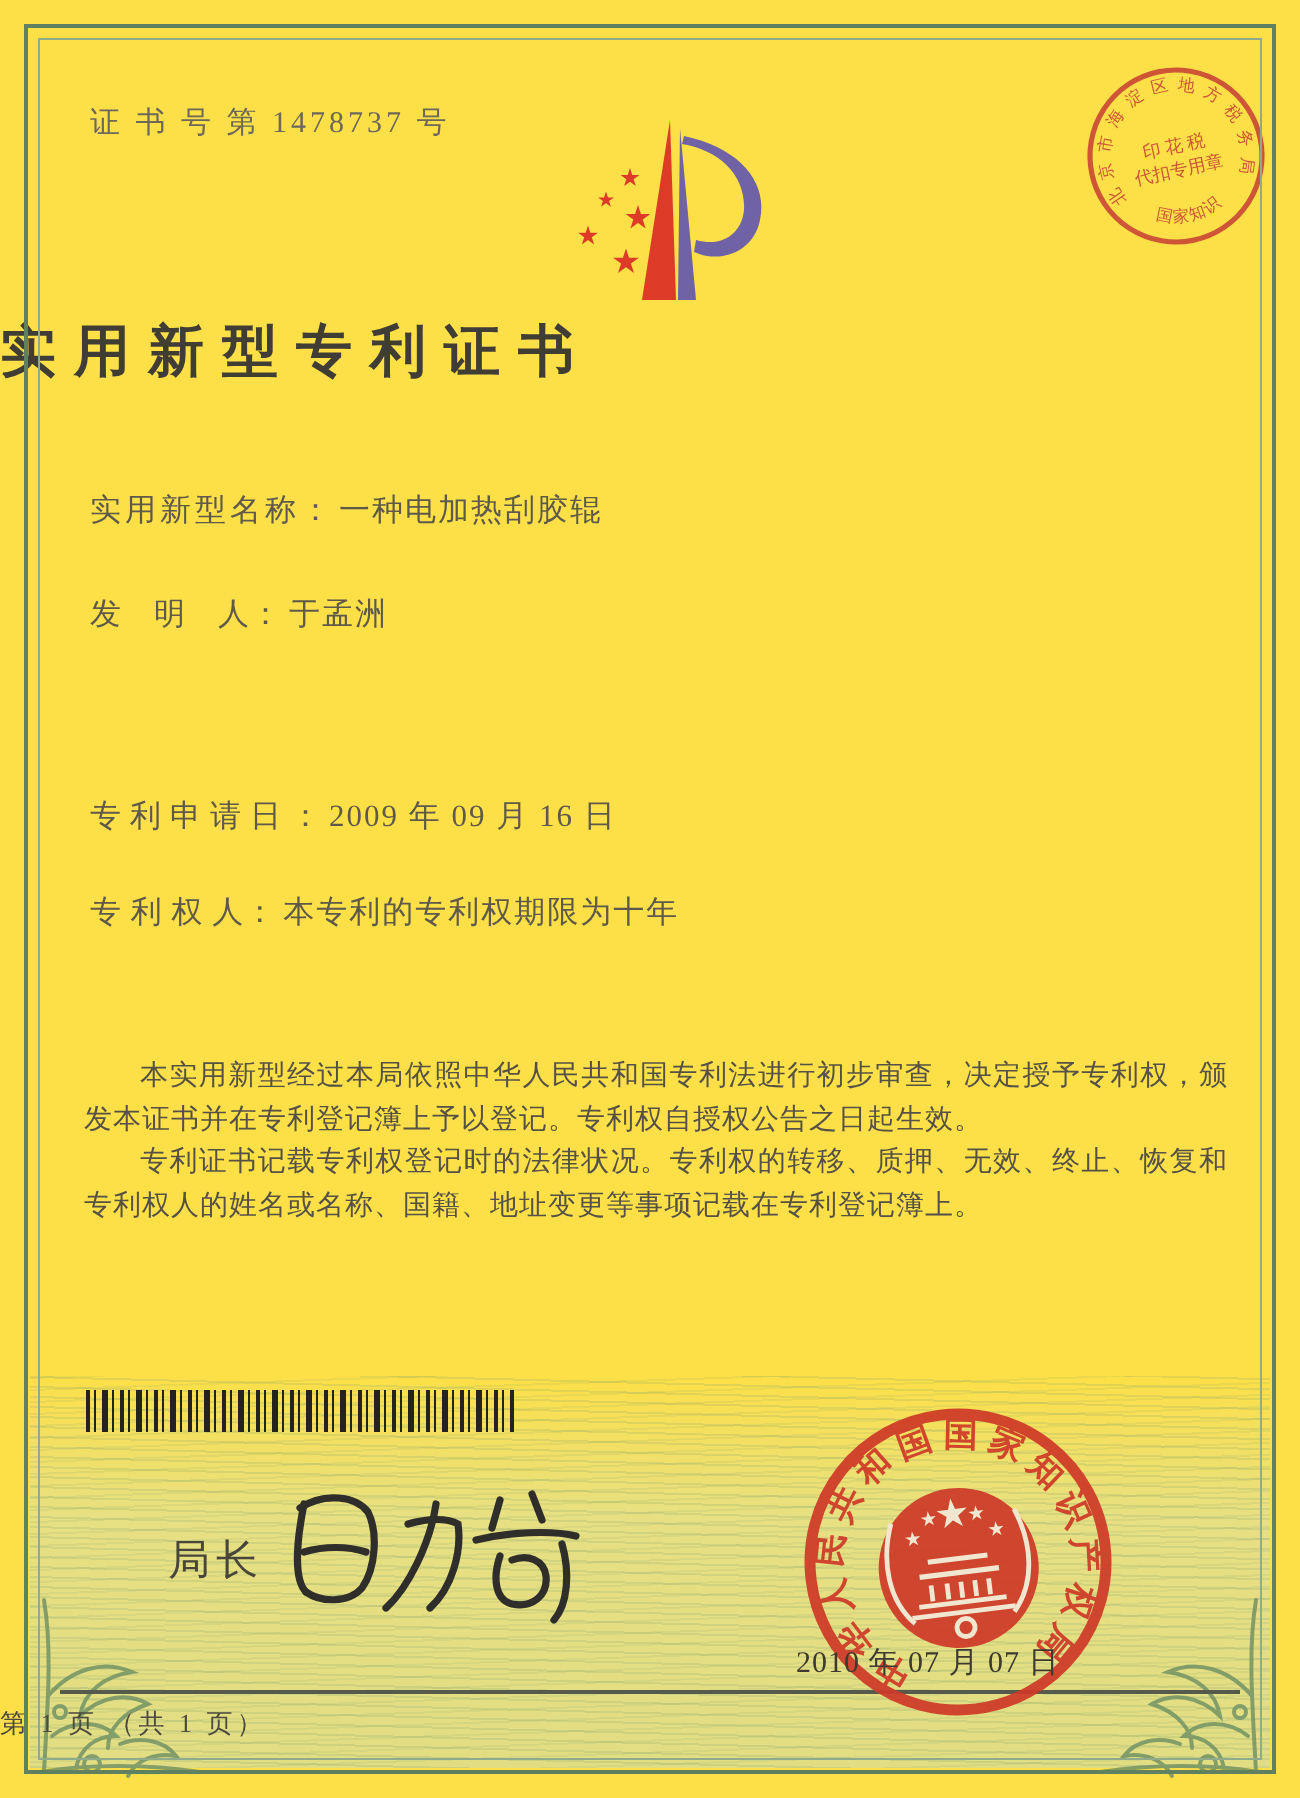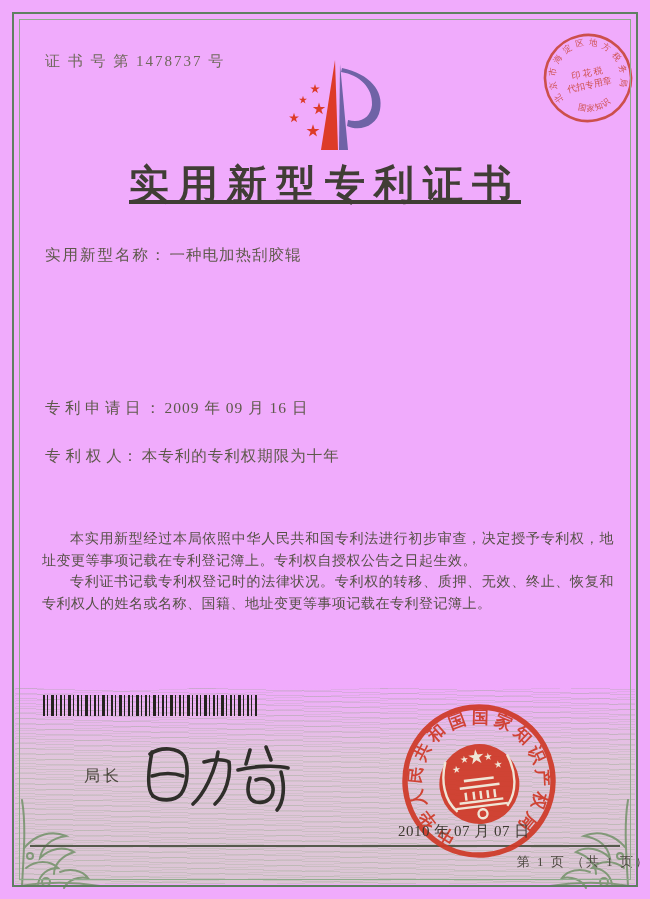--- a/index.html
+++ b/index.html
@@ -1,40 +1,40 @@
 <!DOCTYPE html>
 <html><head>
 <meta charset="utf-8">
 <style>
   * { margin:0; padding:0; box-sizing:border-box; }
   html,body { background:#d8d5c6; }
   .page {
     position:relative; width:650px; height:899px; margin:0 auto;
-    background:#f0abfc;
+    background:#fde047;
     font-family:"Liberation Serif","DejaVu Serif",serif;
     overflow:hidden;
   }
   .frame-outer { position:absolute; inset:12px; border:2.5px solid #5f8061; pointer-events:none; z-index:8; }
   .frame-inner { position:absolute; inset:19px; border:1px solid #8fab8c; pointer-events:none; z-index:8; }
 
   .guilloche {
     position:absolute; left:15px; right:15px; top:688px; bottom:15px; z-index:1;
     background:
       repeating-linear-gradient(1.5deg, rgba(120,158,108,.20) 0 1px, rgba(0,0,0,0) 1px 5px),
       repeating-linear-gradient(-2deg, rgba(120,158,108,.13) 0 1px, rgba(0,0,0,0) 1px 6px),
       linear-gradient(180deg, rgba(216,229,198,0) 0px, rgba(210,224,188,.5) 70px, rgba(203,219,180,.55) 100%);
   }
 
   .cert-no {
     position:absolute; left:45px; top:52px; font-size:15px; letter-spacing:2px;
     color:#6e685a; z-index:3;
   }
   .title {
-    position:absolute; left:0; right:0; top:157px; text-align:center;
-    font-size:40px; font-weight:600; letter-spacing:9px; color:#403d35; z-index:3;text-decoration:underline;
+    position:absolute; left:0; right:0; top:157px; 
+    font-size:28px; font-weight:600; letter-spacing:9px; color:#403d35; z-index:3;
   }
 
   .field { position:absolute; left:45px; font-size:15.5px; color:#5e594b; z-index:3; white-space:nowrap; }
   .flabel { letter-spacing:2px; }
   .ls-wide  { letter-spacing:4.5px; }
   .ls-tight { letter-spacing:0.5px; }
   .fvalue { letter-spacing:1px; margin-left:4px; }
 
   .body-text {
     position:absolute; left:42px; width:572px; top:528px; z-index:3;
@@ -44,34 +44,34 @@
   .body-text p { text-indent:2em; margin:0; }
 
   .barcode {
     position:absolute; left:43px; top:695px; width:214px; height:21px; z-index:3;
     background:repeating-linear-gradient(90deg,
       #24231f 0 2px, rgba(0,0,0,0) 2px 4px,
       #24231f 4px 5px, rgba(0,0,0,0) 5px 8px,
       #24231f 8px 11px, rgba(0,0,0,0) 11px 13px,
       #24231f 13px 14px, rgba(0,0,0,0) 14px 17px);
   }
-  .sign-role { position:absolute; left:84px; top:766px; font-size:16px; letter-spacing:3px; color:#49453b; z-index:3; }
+  .sign-role { position:absolute; left:84px; top:766px; font-size:21px; letter-spacing:3px; color:#49453b; z-index:3; }
   .sign-svg { position:absolute; left:138px; top:738px; z-index:3; }
   .sr { position:absolute; width:1px; height:1px; overflow:hidden; clip-path:inset(50%); }
 
   .tax-stamp { position:absolute; left:536px; top:26px; z-index:4; opacity:.88; }
   .big-seal  { position:absolute; left:394px; top:696px; z-index:5; opacity:.93; }
   .seal-date {
     position:absolute; left:398px; top:822px; width:170px; z-index:6;
     font-size:15px; letter-spacing:.5px; color:#3e3a31; white-space:nowrap;
   }
 
   .footer-rule { position:absolute; left:30px; right:30px; top:845px; height:1.5px; background:#565a4d; z-index:2; }
   .footer-text {
-    position:absolute; left:0; right:0; top:853px; text-align:right; z-index:3;
+    position:absolute; left:0; right:0; top:853px; text-align:left; z-index:3;
     font-size:13px; letter-spacing:2px; color:#4d4940;
   }
 
   .ornament { position:absolute; z-index:2; }
   .ornament.left  { left:16px;  top:798px; }
   .ornament.right { right:16px; top:798px; transform:scaleX(-1); }
 
   .logo { position:absolute; left:272px; top:58px; z-index:3; }
 </style>
 </head>
@@ -120,29 +120,32 @@
       <use href="#star" transform="translate(22,60) scale(5.2)"></use>
       <use href="#star" transform="translate(41,73) scale(6.8)"></use>
     </g>
   </svg>
 
   <div class="title">实用新型专利证书</div>
 
   <div class="field" style="top:245px">
     <span class="flabel">实用新型名称</span><span>：</span><span class="fvalue">一种电加热刮胶辊</span>
   </div>
+  <div class="field" style="top:297px">
+    <span class="flabel ls-tight">发　明　人</span><span>：</span><span class="fvalue">于孟洲</span>
+  </div>
   <div class="field" style="top:398px">
     <span class="flabel ls-wide">专利申请日</span><span>：</span><span class="fvalue">2009 年 09 月 16 日</span>
   </div>
   <div class="field" style="top:446px">
     <span class="flabel ls-tight">专 利 权 人</span><span>：</span><span class="fvalue">本专利的专利权期限为十年</span>
   </div>
 
   <div class="body-text">
-    <p>本实用新型经过本局依照中华人民共和国专利法进行初步审查，决定授予专利权，地址变更等事项记载在专利登记簿上。专利权自授权公告之日起生效。</p>
+    <p>本实用新型经过本局依照中华人民共和国专利法进行初步审查，决定授予专利权，颁发本证书并在专利登记簿上予以登记。专利权自授权公告之日起生效。</p>
     <p>专利证书记载专利权登记时的法律状况。专利权的转移、质押、无效、终止、恢复和专利权人的姓名或名称、国籍、地址变更等事项记载在专利登记簿上。</p>
   </div>
 
   <div class="barcode"></div>
 
   <svg class="ornament left" width="88" height="92" viewBox="0 0 88 92">
     <g fill="none" stroke="#6d8f63" stroke-width="2" stroke-linecap="round" opacity=".8">
       <path d="M6,2 C10,26 8,52 6,88"></path>
       <path d="M8,50 C20,36 36,32 50,38 C36,40 26,48 24,60 C34,50 48,48 58,54 C46,58 38,66 38,76"></path>
       <path d="M10,70 C20,62 34,62 42,70 C32,70 24,76 22,86"></path>

